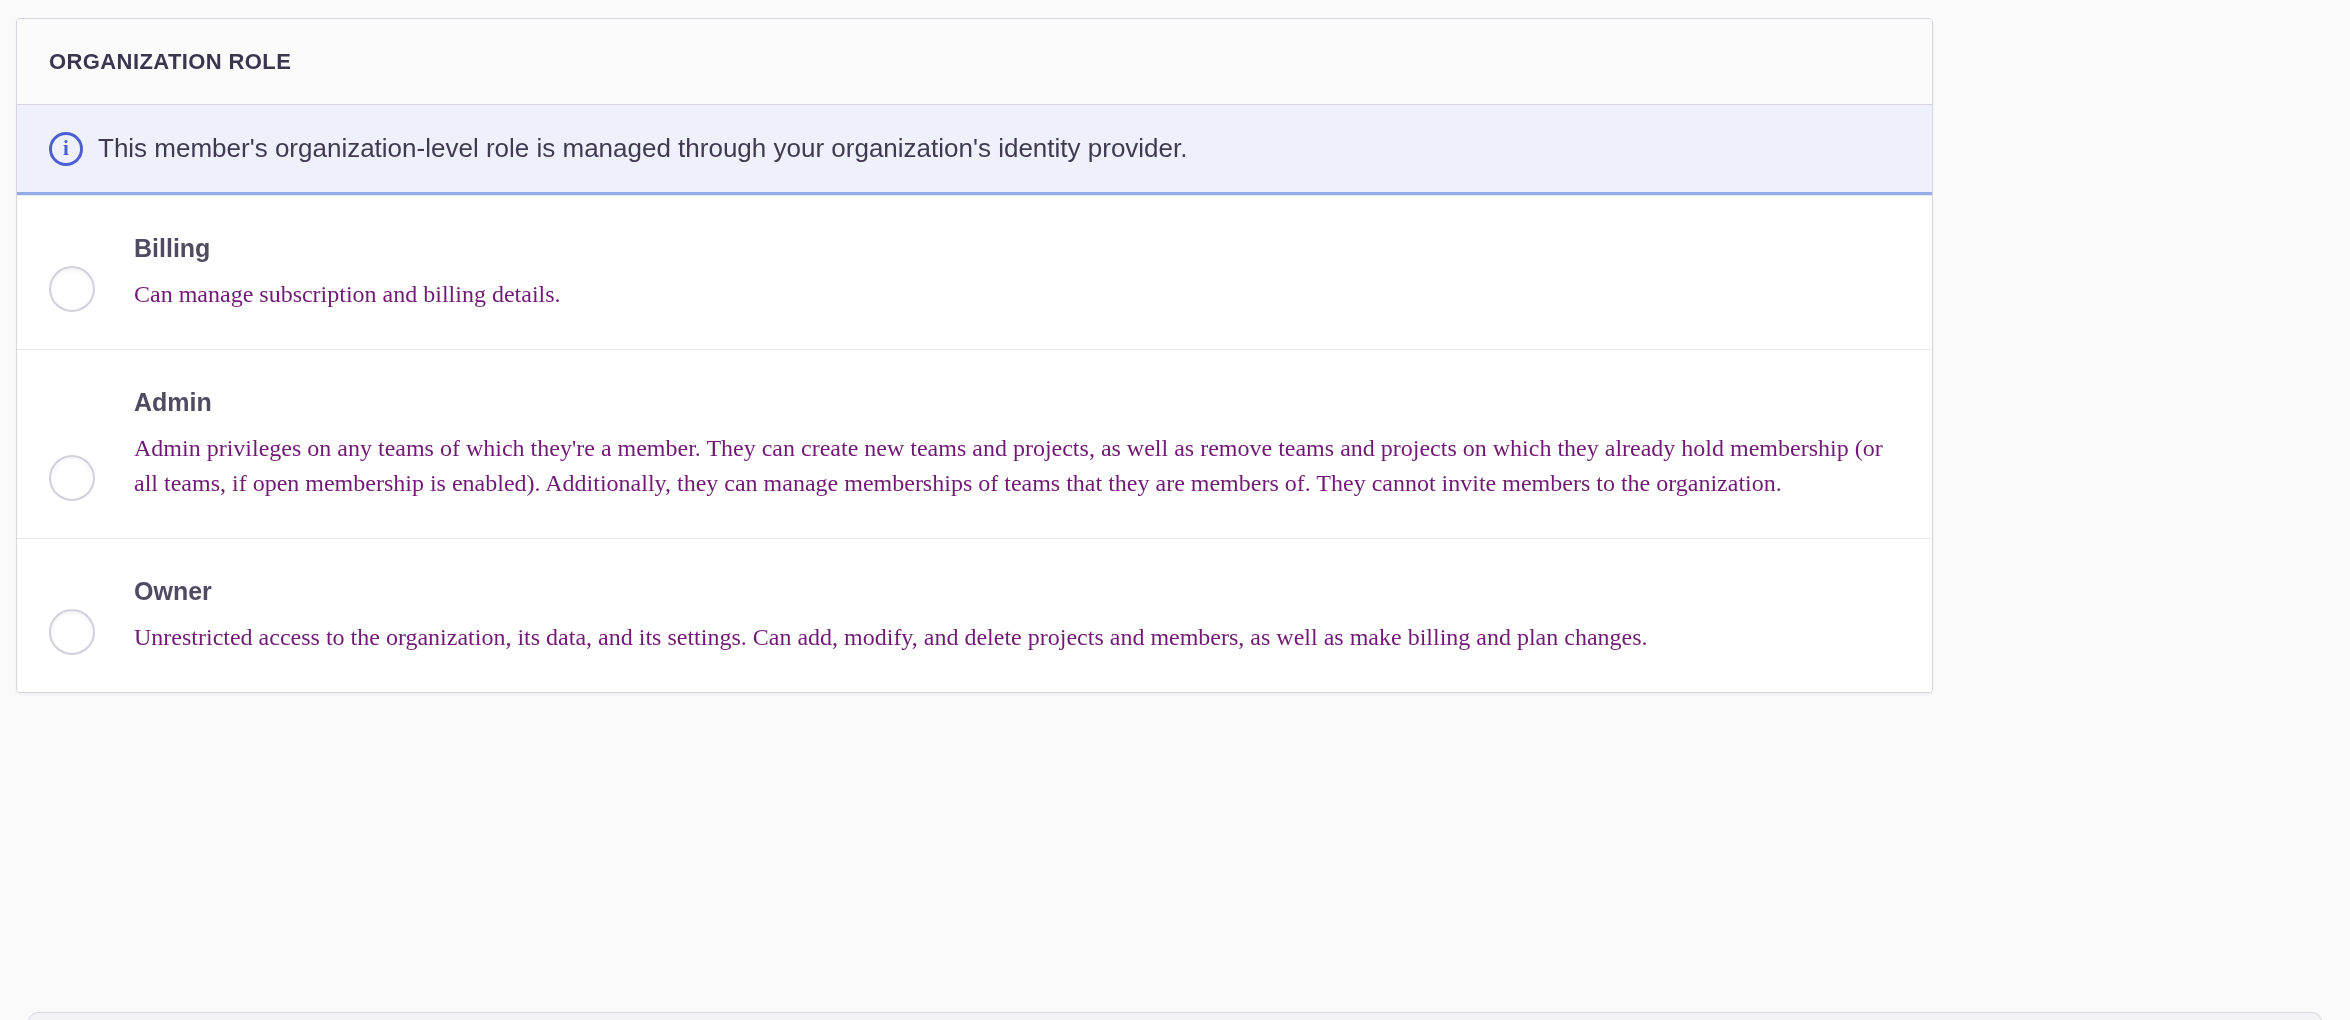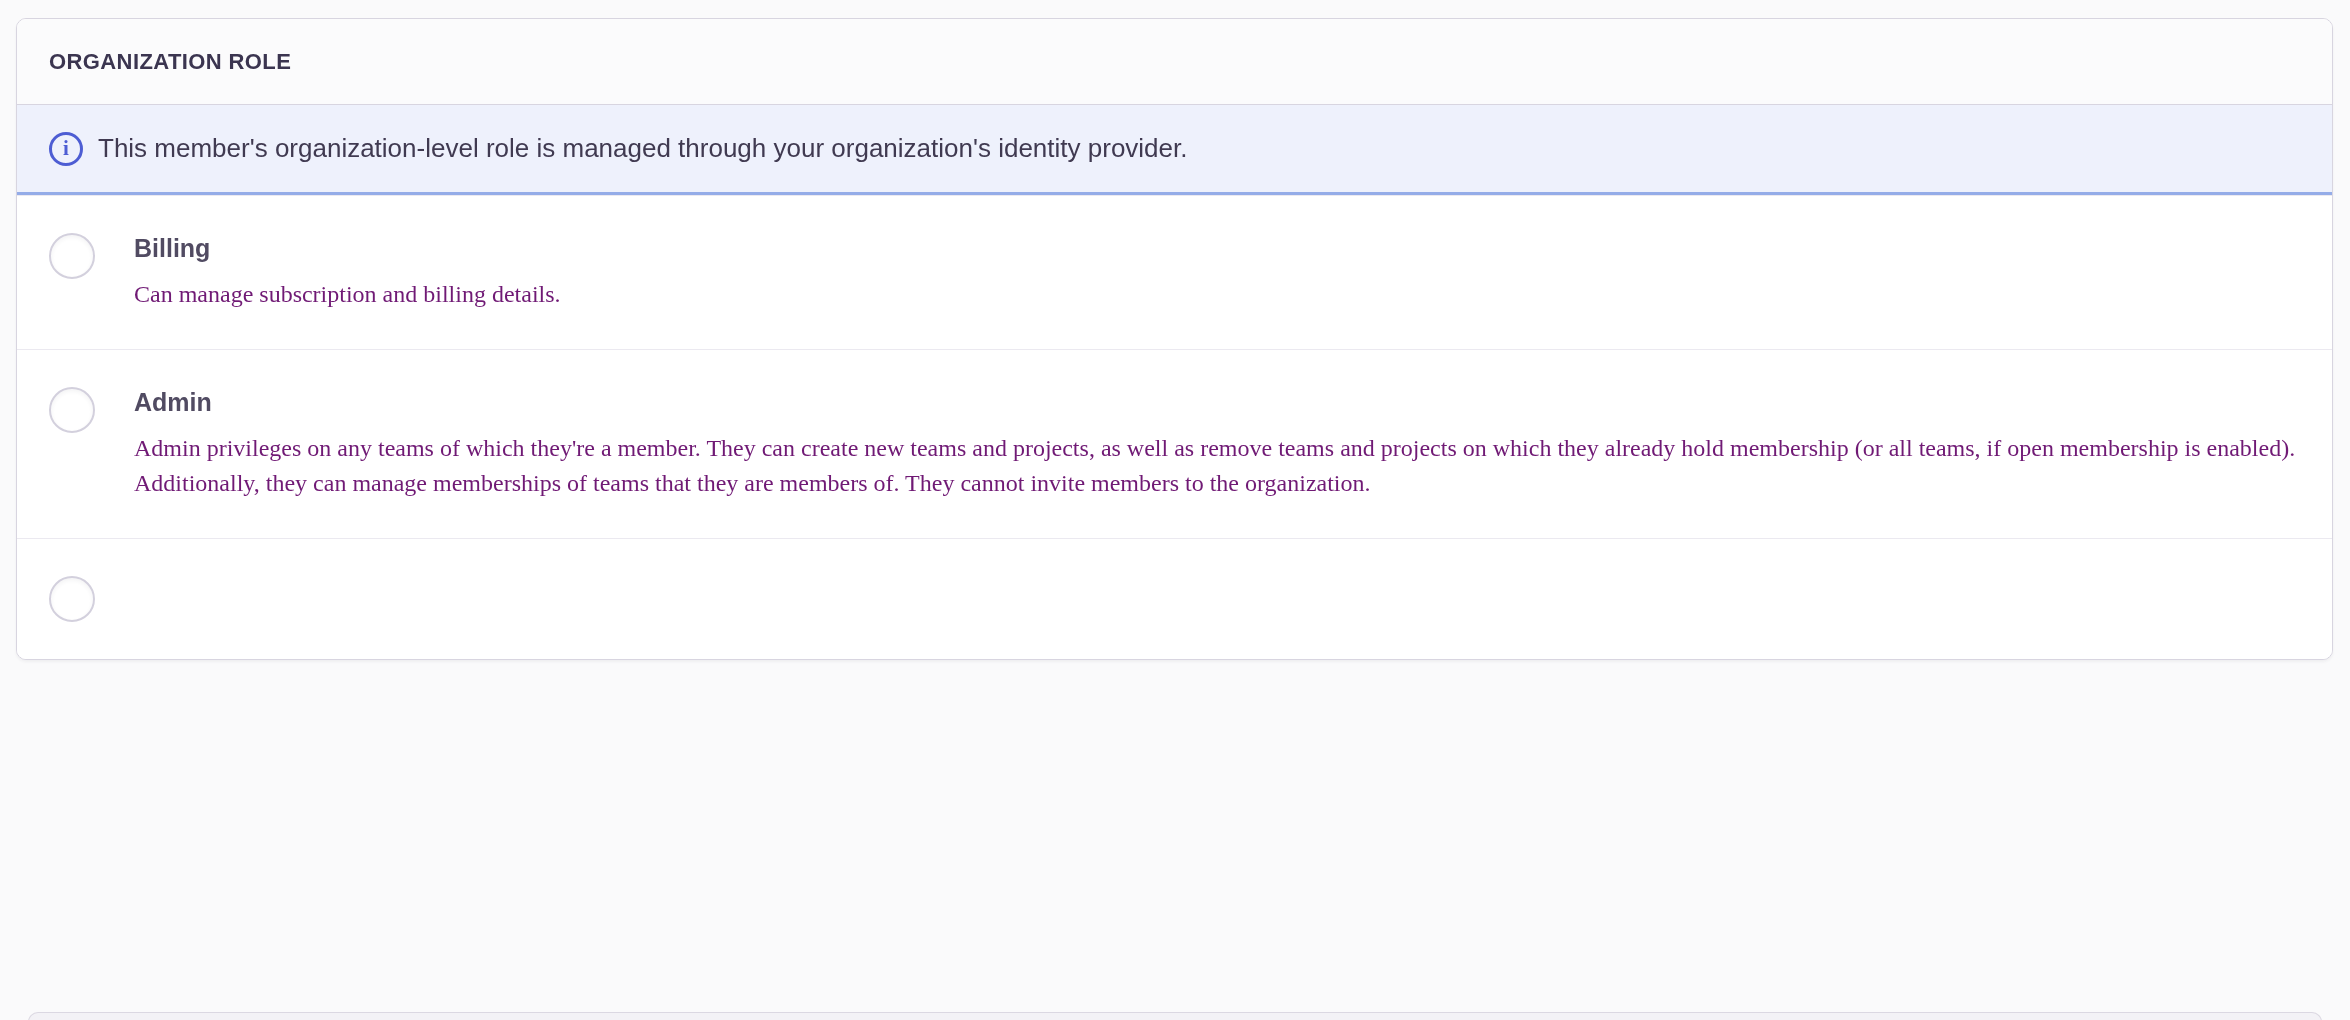--- a/index.html
+++ b/index.html
@@ -7,24 +7,24 @@
     width: 2350px; height: 1020px;
     background: #fafafb;
     font-family: "Liberation Sans", sans-serif;
     overflow: hidden;
     position: relative;
   }
 
   .panel {
     position: absolute;
     left: 16px; top: 18px;
-    width: 2317px;
+    width: 1917px;
     background: #ffffff;
     border: 1px solid #d8d5e0;
-    border-radius: 10px;
+    border-radius: 4px;
     box-shadow: 0 2px 3px rgba(45, 40, 65, 0.05);
     overflow: hidden;
   }
 
   .panel-header {
     height: 86px;
     display: flex;
     align-items: center;
     padding: 0 32px;
     background: #fbfbfc;
@@ -60,21 +60,21 @@
     font-family: "Liberation Serif", serif;
     line-height: 1;
   }
   .alert-text {
     font-size: 26px;
     color: #403a51;
   }
 
   .role-row {
     display: flex;
-    align-items: flex-start;
+    align-items: flex-end;
     padding: 37px 32px;
     border-top: 1px solid #ebe9f0;
     background: #ffffff;
     cursor: pointer;
   }
   .role-row:first-of-type { border-top: none; }
 
   .radio {
     flex: none;
     width: 46px; height: 46px;
@@ -150,17 +150,21 @@
     <span class="radio"></span>
     <div class="role-text">
       <span class="role-title">Admin</span>
       <span class="role-desc">Admin privileges on any teams of which they're a member. They can create new teams and projects, as well as remove teams and projects on which they already hold membership (or all teams, if open membership is enabled). Additionally, they can manage memberships of teams that they are members of. They cannot invite members to the organization.</span>
     </div>
   </div>
 
 
   <div class="role-row">
     <span class="radio"></span>
+    <div class="role-text">
+      <span class="role-title">Owner</span>
+      <span class="role-desc">Unrestricted access to the organization, its data, and its settings. Can add, modify, and delete projects and members, as well as make billing and plan changes.</span>
+    </div>
   </div>
 
 </section>
 
 <div class="next-card-edge"></div>
 
 </body></html>

